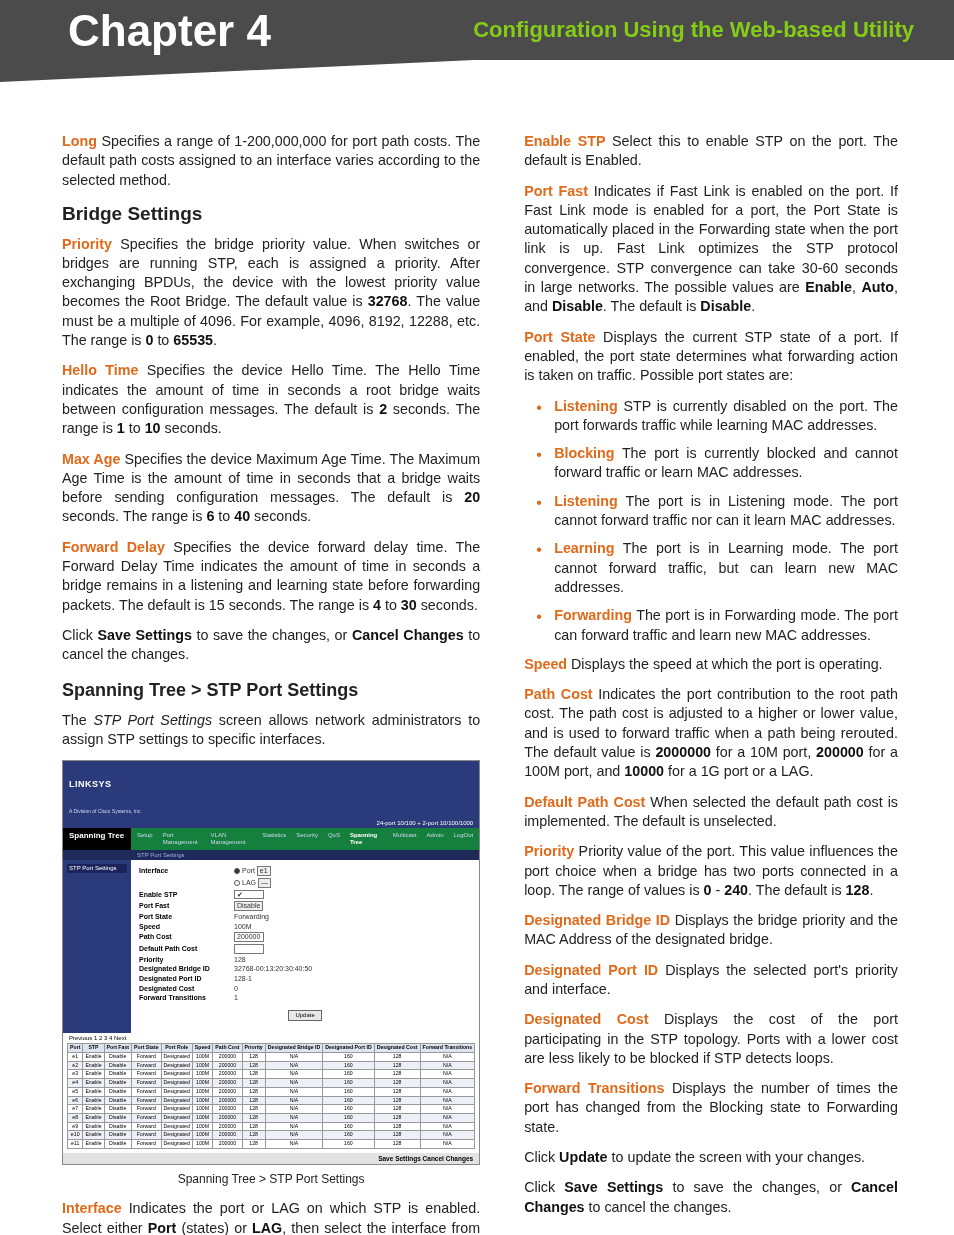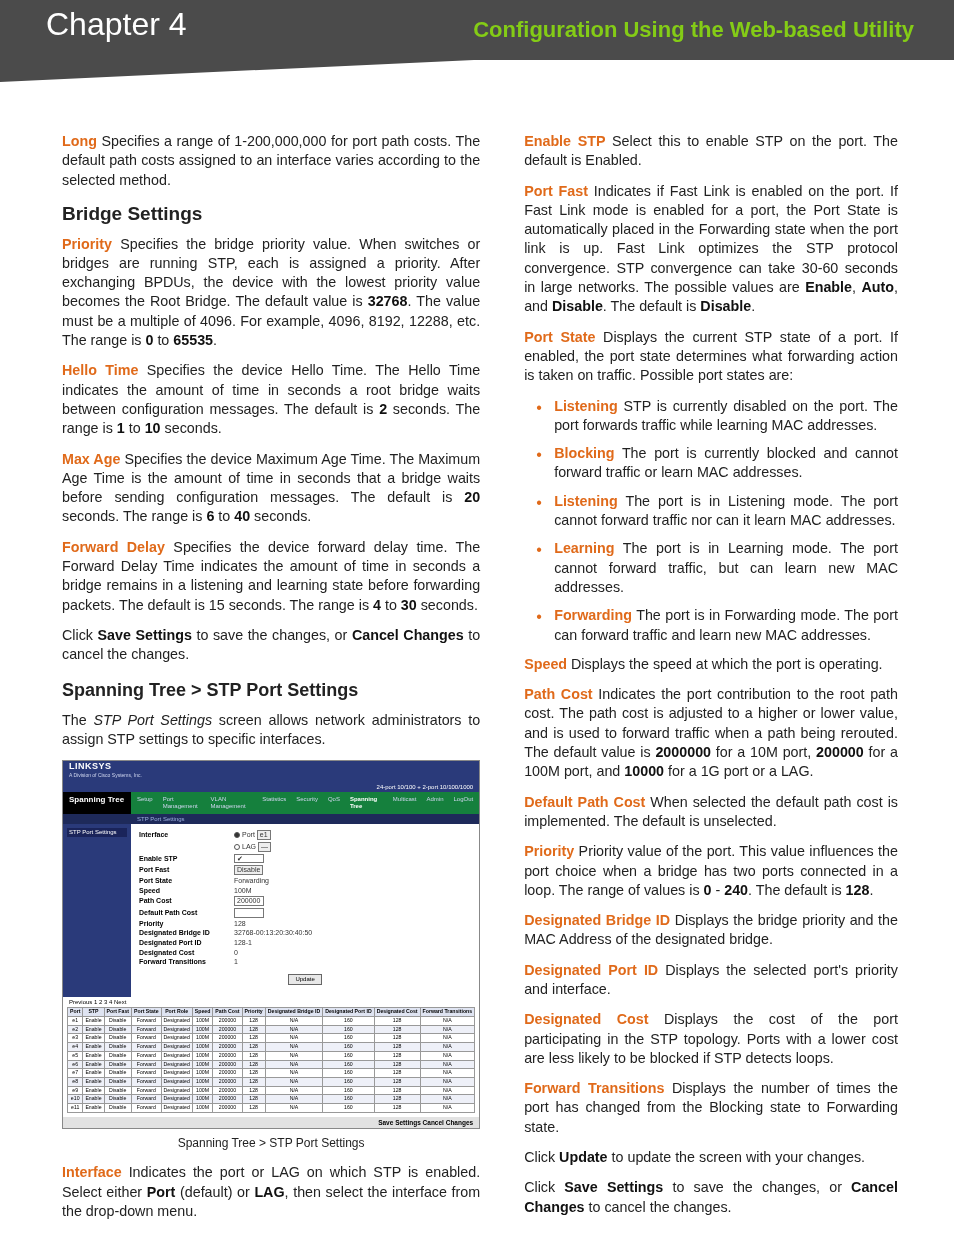--- a/index.html
+++ b/index.html
@@ -2,39 +2,39 @@
 <html><head>
 <meta charset="utf-8">
 <style>
   * { box-sizing: border-box; margin: 0; padding: 0; }
   html, body { width: 954px; background: #fff; font-family: "Myriad Pro", "Segoe UI", Arial, sans-serif; color: #222; }
   .page { width: 954px; padding: 0 0 30px 0; position: relative; }
   .header-bar { position: relative; height: 82px; width: 100%; overflow: visible; }
   .header-dark { position: absolute; top: 0; right: 0; width: 490px; height: 60px; background: #4b4b4b; }
   .header-dark .subtitle { color: #84cc16; font-weight: 700; font-size: 22px; line-height: 60px; padding-right: 40px; text-align: right; font-family: "Myriad Pro", "Segoe UI", Arial, sans-serif; }
   .header-diag { position: absolute; top: 0; left: 0; width: 100%; height: 82px; }
-  .chapter-title { position: absolute; top: 6px; left: 46px; color: #fff; font-size: 32px; font-weight: 400; }
+  .chapter-title { position: absolute; top: 6px; left: 68px; color: #fff; font-size: 44px; font-weight: 700; }
   .content { display: flex; gap: 44px; padding: 50px 56px 0 62px; }
   .col { flex: 1 1 0; font-size: 14.3px; line-height: 1.35; }
   p { margin: 0 0 11px 0; text-align: justify; }
   .term { color: #e06a1a; font-weight: 700; }
   b, strong { font-weight: 700; color: #111; }
   h3.section { font-size: 18px; font-weight: 800; color: #222; margin: 14px 0 8px 0; }
   h4.subsection { font-size: 19px; font-weight: 700; margin: 6px 0 8px 0; }
   ul.states { list-style: none; margin: 0 0 10px 0; padding-left: 18px; }
   ul.states li { position: relative; margin-bottom: 9px; text-align: justify; padding-left: 12px; }
   ul.states li::before { content: "•"; color: #e06a1a; position: absolute; left: -6px; top: 0; font-size: 16px; }
   .italic { font-style: italic; }
   .figure { margin: 10px 0 6px 0; }
   .figure img, .figure .shot { width: 100%; }
   .figcap { text-align: center; font-size: 12px; margin: 6px 0 12px 0; }
   .footer { display: flex; justify-content: space-between; padding: 40px 56px 0 62px; font-size: 11px; color: #3a64a6; font-weight: 700; }
   
   .shot { border: 1px solid #888; background: #fff; font-size: 7px; color: #000; line-height: 1.1; }
-  .shot .brand { background: #2a3a7a; color: #fff; padding: 1px 6px; font-weight: 700; font-size: 9px; letter-spacing: 0.5px; }
+  .shot .brand { background: #2a3a7a; color: #fff; padding: 19px 6px; font-weight: 700; font-size: 9px; letter-spacing: 0.5px; }
   .shot .subbrand { background: #2a3a7a; color: #cfd6ef; padding: 0 6px 3px 6px; font-size: 5px; }
   .shot .topstrip { background: #2a3a7a; color: #fff; text-align: right; padding: 2px 6px; font-size: 6px; }
   .shot .navrow { display: flex; background: #15803d; color: #cfd6ef; }
   .shot .navlabel { width: 68px; background: #000; color: #fff; font-weight: 700; font-size: 8px; padding: 4px 6px; }
   .shot .navtabs { flex: 1; display: flex; gap: 10px; padding: 4px 6px; font-size: 6px; color: #cfd6ef; }
   .shot .navtabs span.active { color: #fff; font-weight: 700; }
   .shot .secondarynav { background: #1e2a5a; color: #9fb0e0; font-size: 6px; padding: 2px 6px 2px 74px; }
   .shot .body { display: flex; }
   .shot .leftnav { width: 68px; background: #2a3a7a; color: #fff; padding: 4px 4px; font-size: 6px; min-height: 150px; }
   .shot .leftnav div { background: #1a245a; margin-bottom: 2px; padding: 1px 2px; }
@@ -346,21 +346,21 @@
                     <td>N/A</td>
                   </tr>
                 </tbody>
           </table>
         </div>
         <div class="saverow">Save Settings   Cancel Changes</div>
       </div>
     </div>
     <div class="figcap">Spanning Tree &gt; STP Port Settings</div>
 
-    <p><span class="term">Interface</span>  <span>Indicates the port or LAG on which STP is enabled. Select either </span><b>Port</b><span> (default) or </span><b>LAG</b><span>, then select the interface from the drop-down menu.</span></p>
+    <p><span class="term">Interface</span>  <span>Indicates the port or LAG on which STP is enabled. Select either </span><b>Port</b><span> (states) or </span><b>LAG</b><span>, then select the interface from the drop-down menu.</span></p>
   </div>
 
   <div class="col">
     <p><span class="term">Enable STP</span>  <span>Select this to enable STP on the port. The default is Enabled.</span></p>
 
     <p><span class="term">Port Fast</span>  <span>Indicates if Fast Link is enabled on the port. If Fast Link mode is enabled for a port, the Port State is automatically placed in the Forwarding state when the port link is up. Fast Link optimizes the STP protocol convergence. STP convergence can take 30-60 seconds in large networks. The possible values are </span><b>Enable</b><span>, </span><b>Auto</b><span>, and </span><b>Disable</b><span>. The default is </span><b>Disable</b><span>.</span></p>
 
     <p><span class="term">Port State</span>  <span>Displays the current STP state of a port. If enabled, the port state determines what forwarding action is taken on traffic. Possible port states are:</span></p>
 
     <ul class="states">

